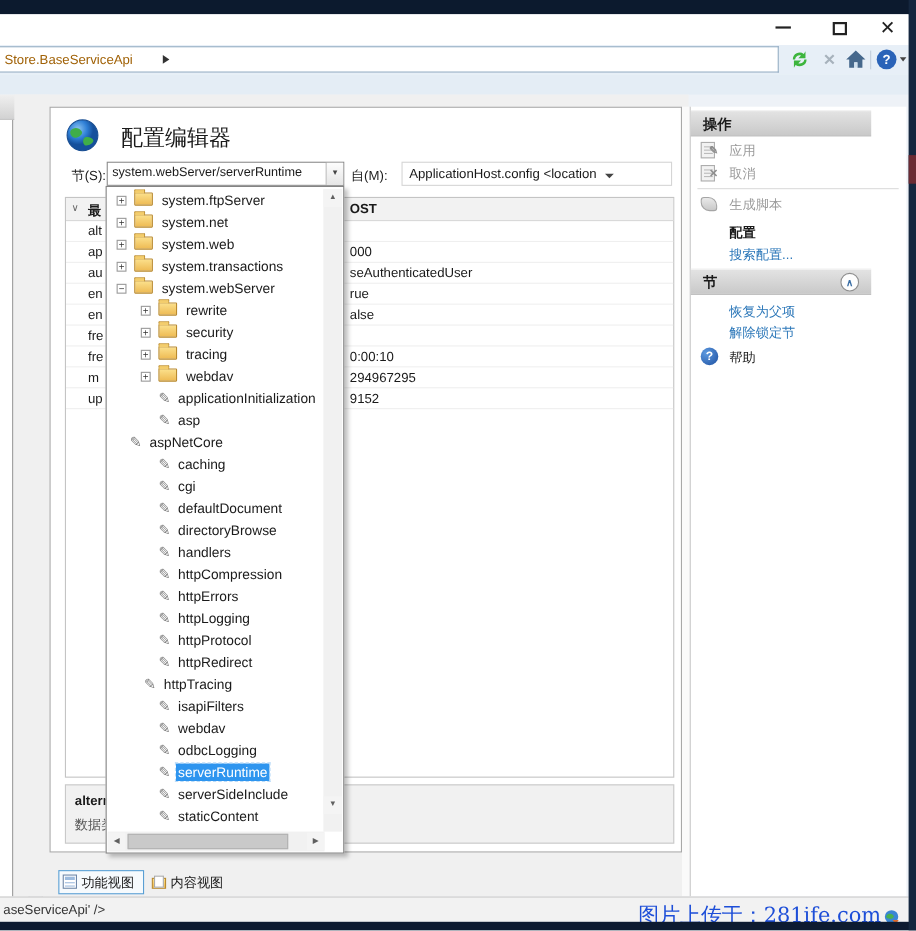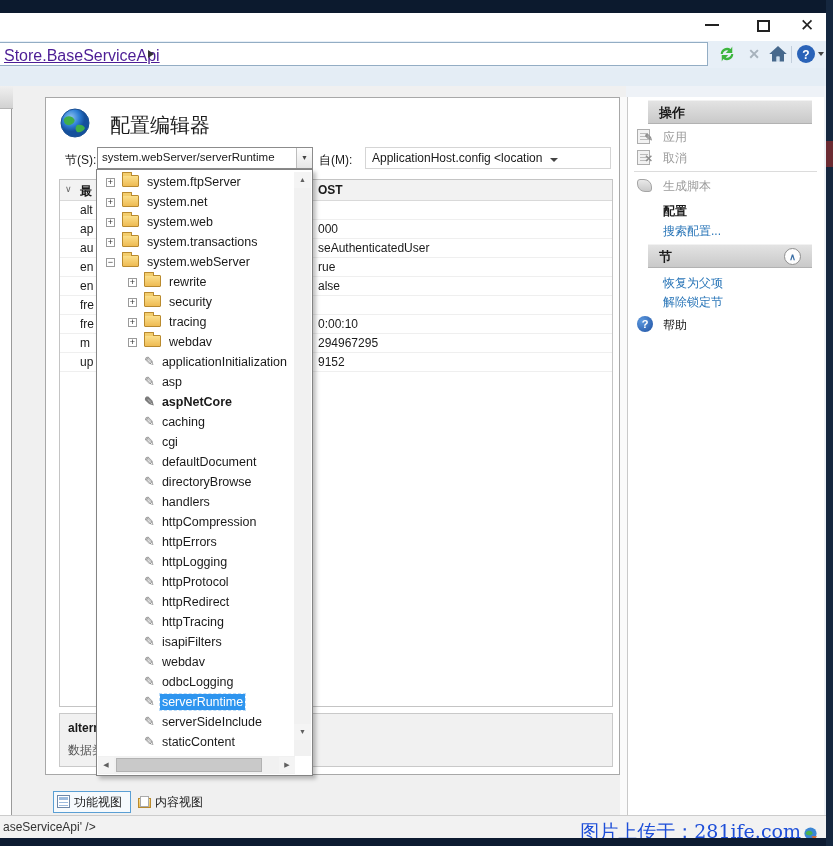--- a/index.html
+++ b/index.html
@@ -13,21 +13,21 @@
   #right-maroon { left:826px; top:141px; width:7px; height:26px; background:#6b2b33; }
   #bottom-strip { left:0; top:838px; width:833px; height:8px; background:#0d1b31; }
   #titlebar { left:0; top:13px; width:826px; height:28px; background:#ffffff; }
   .win-btn { position:absolute; top:0; height:28px; width:28px; text-align:center; color:#222; cursor:default; }
   #btn-min { left:698px; } #btn-min span { position:absolute; left:7px; top:11px; width:14px; height:2px; background:#222; }
   #btn-max { left:750px; } #btn-max span { position:absolute; left:7px; top:7px; width:13px; height:12px; border:2px solid #222; }
   #btn-close { left:793px; font-size:17px; line-height:26px; }
 
   #addr-row { left:0; top:41px; width:826px; height:27px; background:#e7eff7; }
   #addr-field { position:absolute; left:0; top:1px; width:708px; height:24px; background:#fff; border:1px solid #93adc4; border-left:none; }
-  #addr-text { position:absolute; left:4px; top:4px; font-size:16px; color:#4c1d95;text-decoration:underline; }
+  #addr-text { position:absolute; left:4px; top:4px; font-size:12px; color:#a16207; }
   #addr-caret { position:absolute; left:148px; top:7px; width:0; height:0; border-left:6px solid #333; border-top:4px solid transparent; border-bottom:4px solid transparent; }
   .tool-ic { position:absolute; top:3px; width:22px; height:20px; text-align:center; }
   #ic-refresh { left:716px; } #ic-stop { left:743px; color:#a7b2bc; font-size:14px; line-height:20px; font-weight:bold; }
   #ic-home { left:767px; }
   #tool-sep { left:791px; top:5px; width:1px; height:17px; background:#c2cedb; position:absolute; }
   #ic-help { left:795px; }
   #ic-help-caret { position:absolute; left:818px; top:11px; width:0; height:0; border-top:4px solid #444; border-left:3px solid transparent; border-right:3px solid transparent; }
 
   #substrip { left:0; top:68px; width:826px; height:18px; background:#e4edf5; }
 
@@ -85,21 +85,21 @@
   #tree-vsb { position:absolute; right:1px; top:2px; width:17px; height:584px; background:#f1f1f1; }
   #tree-vsb .up { position:absolute; top:0; width:17px; }
   #tree-vsb .down { position:absolute; bottom:16px; width:17px; }
   #tree-hsb { position:absolute; left:1px; bottom:1px; height:18px; width:197px; background:#f1f1f1; }
   #tree-hsb .lf { position:absolute; left:0; top:1px; width:16px; }
   #tree-hsb .rt { position:absolute; right:0; top:1px; width:16px; }
   #tree-hsb .thumb { position:absolute; left:18px; top:2px; width:146px; height:14px; background:#c9c9c9; border:1px solid #b2b2b2; }
 
   
   #actions { left:627px; top:97px; width:197px; height:718px; background:#fff; border-left:1px solid #c9c9c9; }
-  .panel-bar { position:absolute; left:0; width:164px; height:24px; background:linear-gradient(#e3e3e3,#c9c9c9); border-top:1px solid #f2f2f2; border-bottom:1px solid #b2b2b2; font-weight:bold; font-size:13px; line-height:23px; padding-left:11px;margin-left:20px; }
+  .panel-bar { position:absolute; left:0; width:164px; height:24px; background:linear-gradient(#e3e3e3,#c9c9c9); border-top:1px solid #f2f2f2; border-bottom:1px solid #b2b2b2; font-weight:bold; font-size:13px; line-height:23px; padding-left:11px; }
   #actions-bar { top:3px; }
   .act-item { position:absolute; left:9px; height:18px; line-height:18px; }
   .act-item .lbl { position:absolute; left:26px; white-space:nowrap; }
   .act-item.disabled .lbl { color:#9b9b9b; }
   .link { color:#2a76b8; cursor:pointer; }
   .doc-ic { position:absolute; left:0; top:1px; width:13px; height:15px; background:#f2f2f2; border:1px solid #adadad; }
   .doc-ic::before { content:""; position:absolute; left:2px; top:3px; width:8px; height:1px; background:#bbb; box-shadow:0 3px 0 #bbb, 0 6px 0 #bbb; }
   .doc-ic .mark { position:absolute; right:-4px; bottom:-4px; font-size:10px; color:#8f8f8f; font-weight:bold; }
   .scroll-ic { position:absolute; left:0; top:2px; width:15px; height:13px; background:linear-gradient(#e9e9e9,#c9c9c9); border:1px solid #a5a5a5; border-radius:3px 8px 3px 8px; }
   #act-config { font-weight:bold; }
@@ -266,32 +266,32 @@
       <div class="trow" style="padding-left: 8px;"><span class="exp">+</span><span class="folder"></span><span class="tlabel">system.net</span></div>
       <div class="trow" style="padding-left: 8px;"><span class="exp">+</span><span class="folder"></span><span class="tlabel">system.web</span></div>
       <div class="trow" style="padding-left: 8px;"><span class="exp">+</span><span class="folder"></span><span class="tlabel">system.transactions</span></div>
       <div class="trow" style="padding-left: 8px;"><span class="exp">−</span><span class="folder"></span><span class="tlabel">system.webServer</span></div>
       <div class="trow" style="padding-left: 30px;"><span class="exp">+</span><span class="folder"></span><span class="tlabel">rewrite</span></div>
       <div class="trow" style="padding-left: 30px;"><span class="exp">+</span><span class="folder"></span><span class="tlabel">security</span></div>
       <div class="trow" style="padding-left: 30px;"><span class="exp">+</span><span class="folder"></span><span class="tlabel">tracing</span></div>
       <div class="trow" style="padding-left: 30px;"><span class="exp">+</span><span class="folder"></span><span class="tlabel">webdav</span></div>
       <div class="trow" style="padding-left: 46px;"><span class="pencil">✎</span><span class="tlabel">applicationInitialization</span></div>
       <div class="trow" style="padding-left: 46px;"><span class="pencil">✎</span><span class="tlabel">asp</span></div>
-      <div class="trow" style="padding-left: 46px; font-weight: bold;"><span class="pencil">✎</span><span class="tlabel">aspNetCore</span></div>
+      <div class="trow" style="padding-left: 20px;"><span class="pencil">✎</span><span class="tlabel">aspNetCore</span></div>
       <div class="trow" style="padding-left: 46px;"><span class="pencil">✎</span><span class="tlabel">caching</span></div>
       <div class="trow" style="padding-left: 46px;"><span class="pencil">✎</span><span class="tlabel">cgi</span></div>
       <div class="trow" style="padding-left: 46px;"><span class="pencil">✎</span><span class="tlabel">defaultDocument</span></div>
       <div class="trow" style="padding-left: 46px;"><span class="pencil">✎</span><span class="tlabel">directoryBrowse</span></div>
       <div class="trow" style="padding-left: 46px;"><span class="pencil">✎</span><span class="tlabel">handlers</span></div>
       <div class="trow" style="padding-left: 46px;"><span class="pencil">✎</span><span class="tlabel">httpCompression</span></div>
       <div class="trow" style="padding-left: 46px;"><span class="pencil">✎</span><span class="tlabel">httpErrors</span></div>
       <div class="trow" style="padding-left: 46px;"><span class="pencil">✎</span><span class="tlabel">httpLogging</span></div>
       <div class="trow" style="padding-left: 46px;"><span class="pencil">✎</span><span class="tlabel">httpProtocol</span></div>
       <div class="trow" style="padding-left: 46px;"><span class="pencil">✎</span><span class="tlabel">httpRedirect</span></div>
-      <div class="trow" style="padding-left: 46px;"><span class="pencil">✎</span><span class="tlabel">httpTracing</span></div>
+      <div class="trow" style="padding-left: 33px;"><span class="pencil">✎</span><span class="tlabel">httpTracing</span></div>
       <div class="trow" style="padding-left: 46px;"><span class="pencil">✎</span><span class="tlabel">isapiFilters</span></div>
       <div class="trow" style="padding-left: 46px;"><span class="pencil">✎</span><span class="tlabel">webdav</span></div>
       <div class="trow" style="padding-left: 46px;"><span class="pencil">✎</span><span class="tlabel">odbcLogging</span></div>
       <div class="trow" style="padding-left: 46px;"><span class="pencil">✎</span><span class="tlabel sel" style="background: rgb(46, 149, 239);">serverRuntime</span></div>
       <div class="trow" style="padding-left: 46px;"><span class="pencil">✎</span><span class="tlabel">serverSideInclude</span></div>
       <div class="trow" style="padding-left: 46px;"><span class="pencil">✎</span><span class="tlabel">staticContent</span></div>
     </div>
   <div id="tree-vsb">
     <div class="sb-btn up">▲</div>
     <div class="sb-btn down">▼</div>

